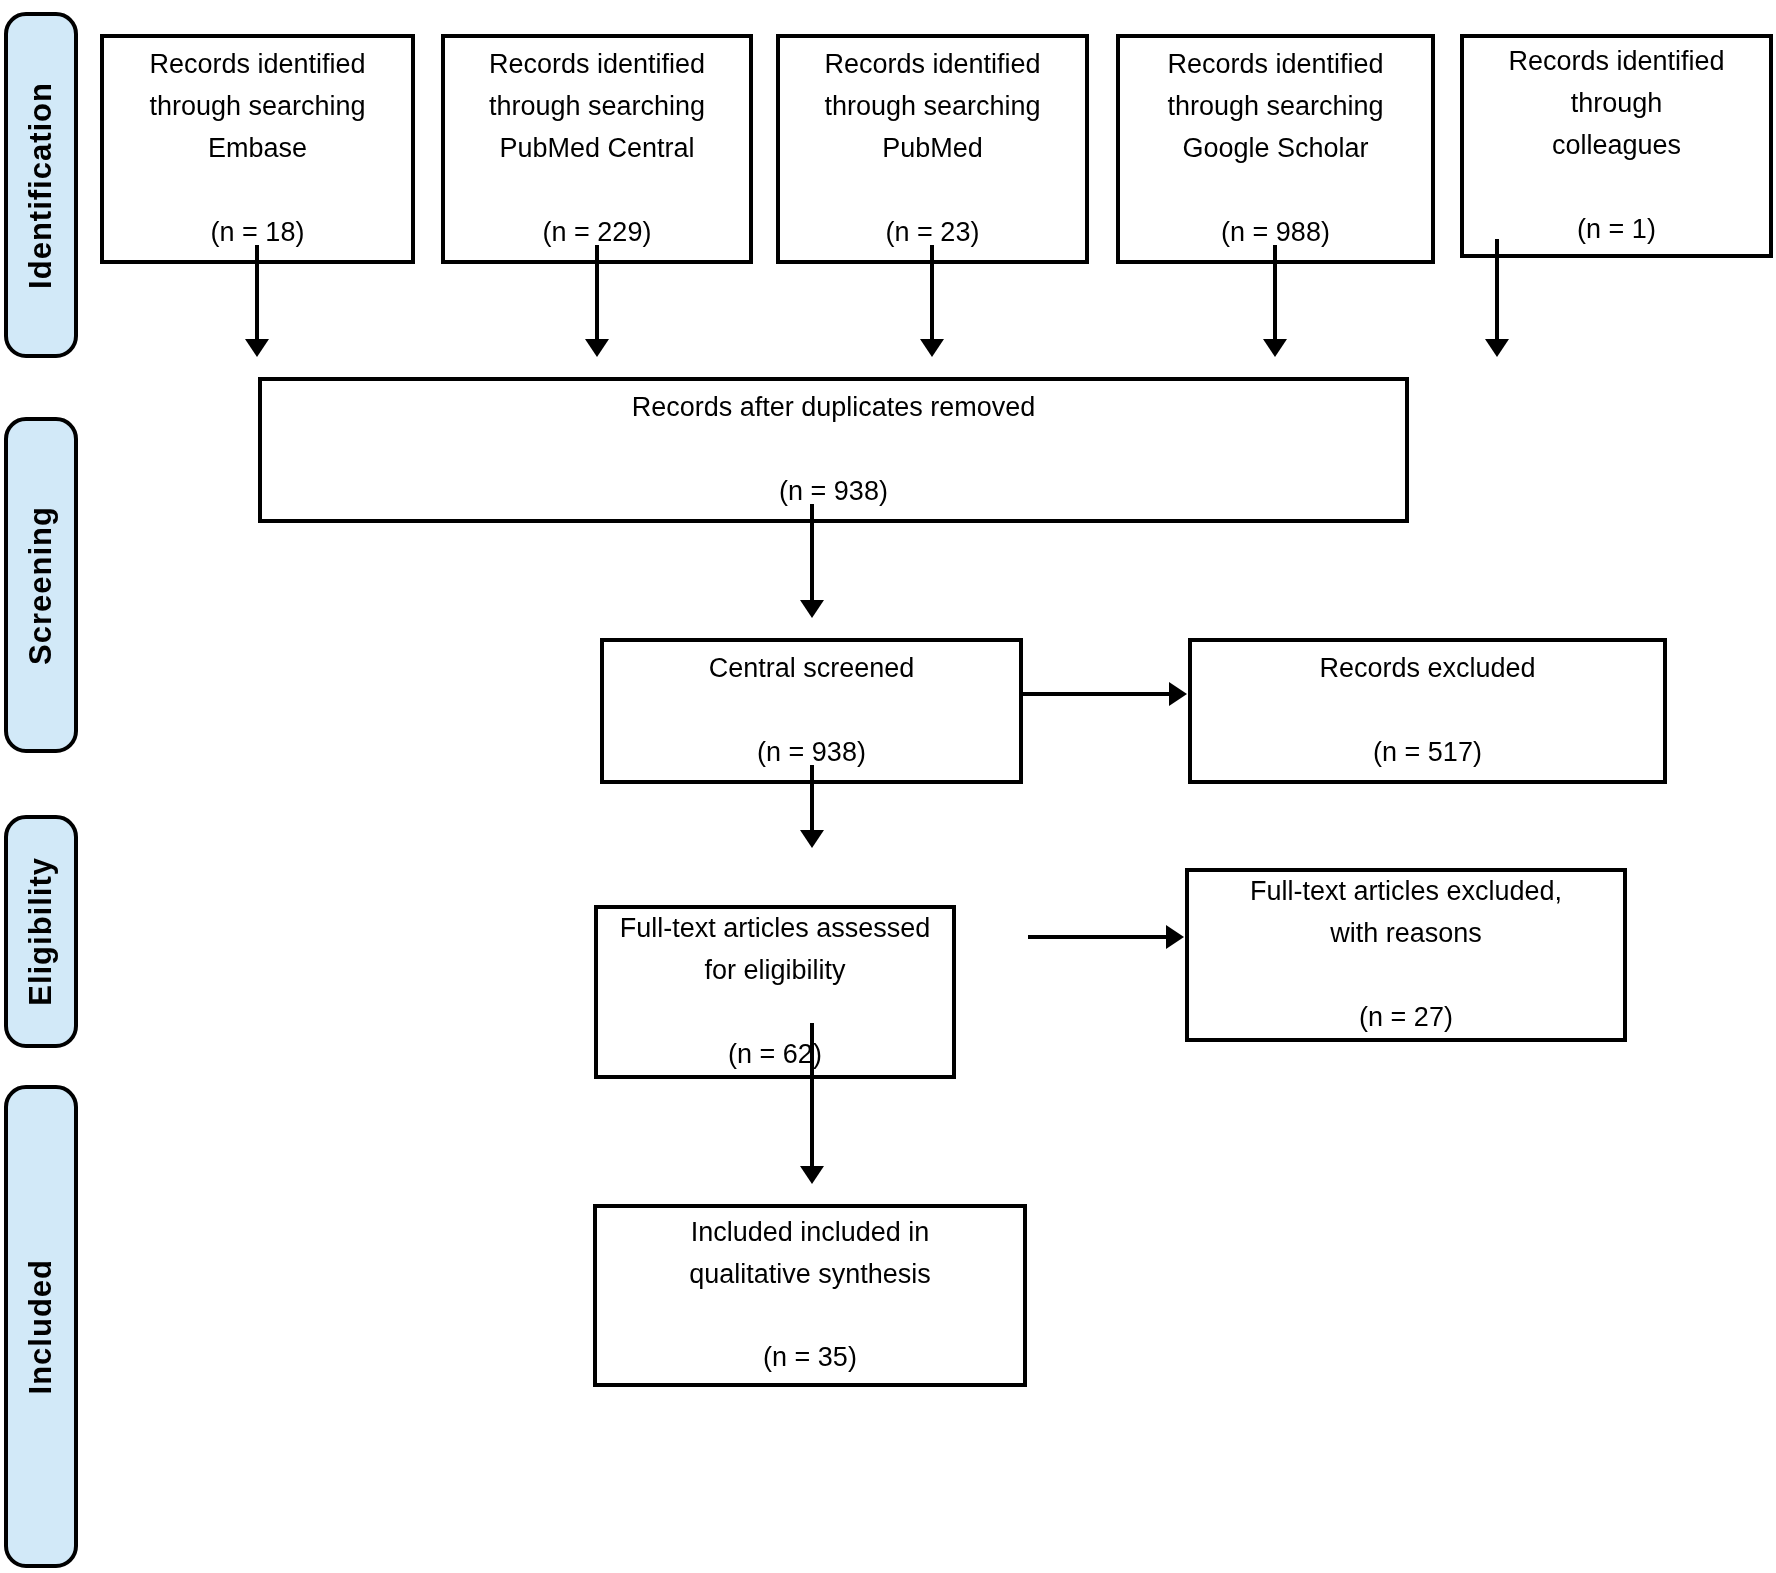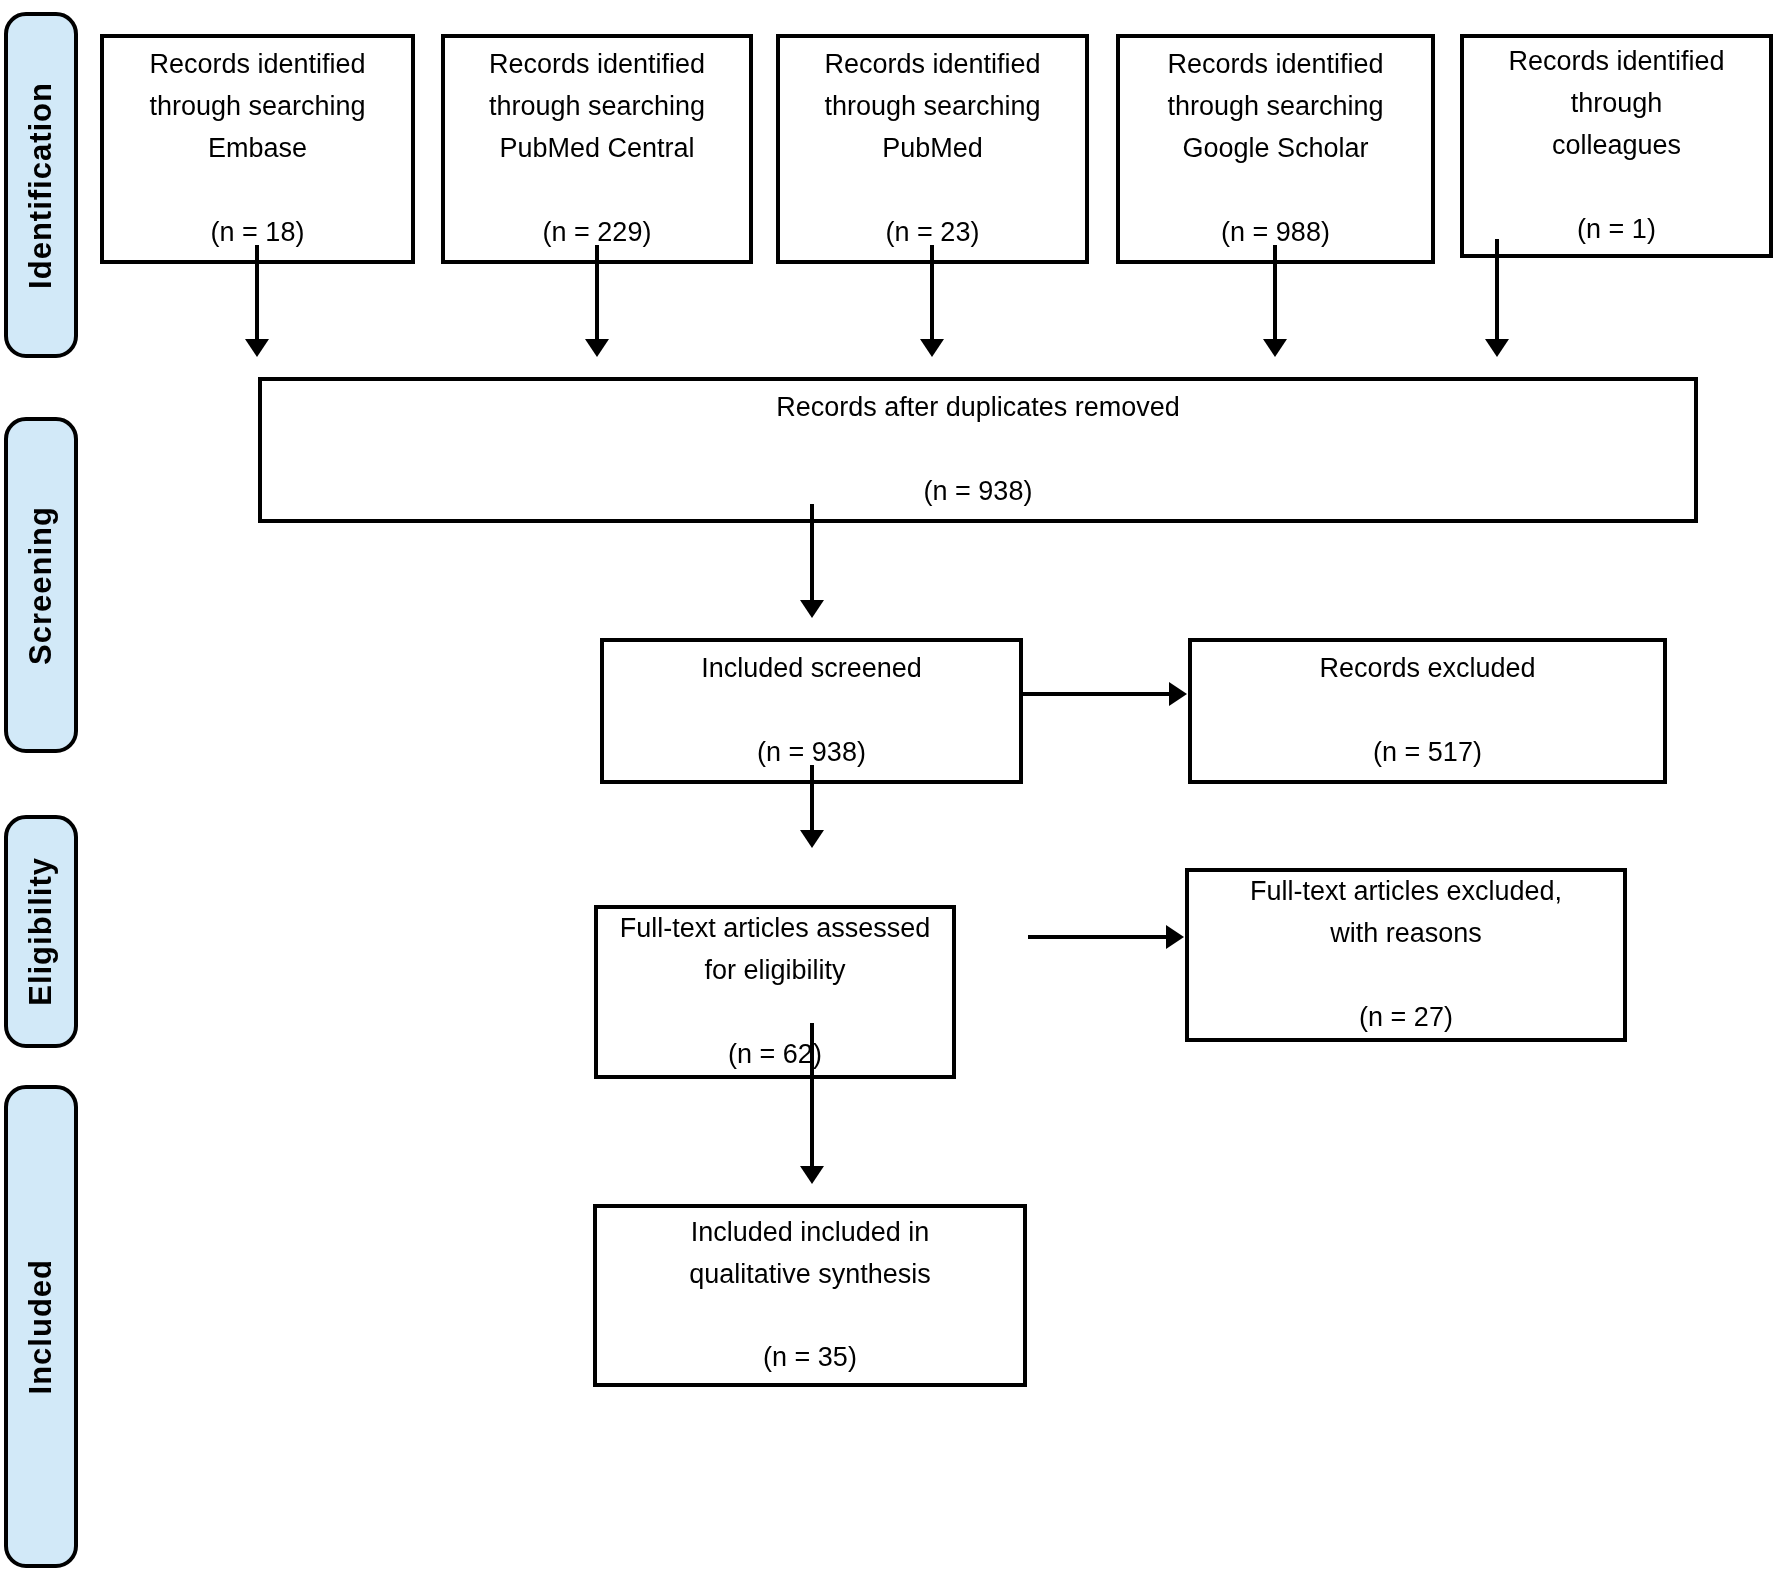--- a/index.html
+++ b/index.html
@@ -137,34 +137,34 @@
   <div class="varrow" style="left:930px; top:245px; height:95px;">
       <i class="head"></i>
     </div>
   <div class="varrow" style="left:1273px; top:245px; height:95px;">
       <i class="head"></i>
     </div>
   <div class="varrow" style="left:1495px; top:239px; height:101px;">
       <i class="head"></i>
     </div>
 
-  <div class="box" style="left:258px; top:358px; width:1440px; height:146px;">
+  <div class="box" style="left:258px; top:358px; width:1151px; height:146px;">
     <div class="box-text">
       <span>Records after duplicates removed</span>
       <span>(n = 938)</span>
     </div>
   </div>
 
   <div class="varrow" style="left:810px; top:504px; height:97px;">
       <i class="head"></i>
     </div>
 
   <div class="box" style="left:600px; top:619px; width:423px; height:146px;">
     <div class="box-text">
-      <span>Included screened</span>
+      <span>Central screened</span>
       <span>(n = 938)</span>
     </div>
   </div>
 
   <div class="harrow" style="left:1023px; top:692px; width:147px;">
       <i class="head"></i>
     </div>
 
   <div class="box" style="left:1188px; top:619px; width:479px; height:146px;">
     <div class="box-text">

